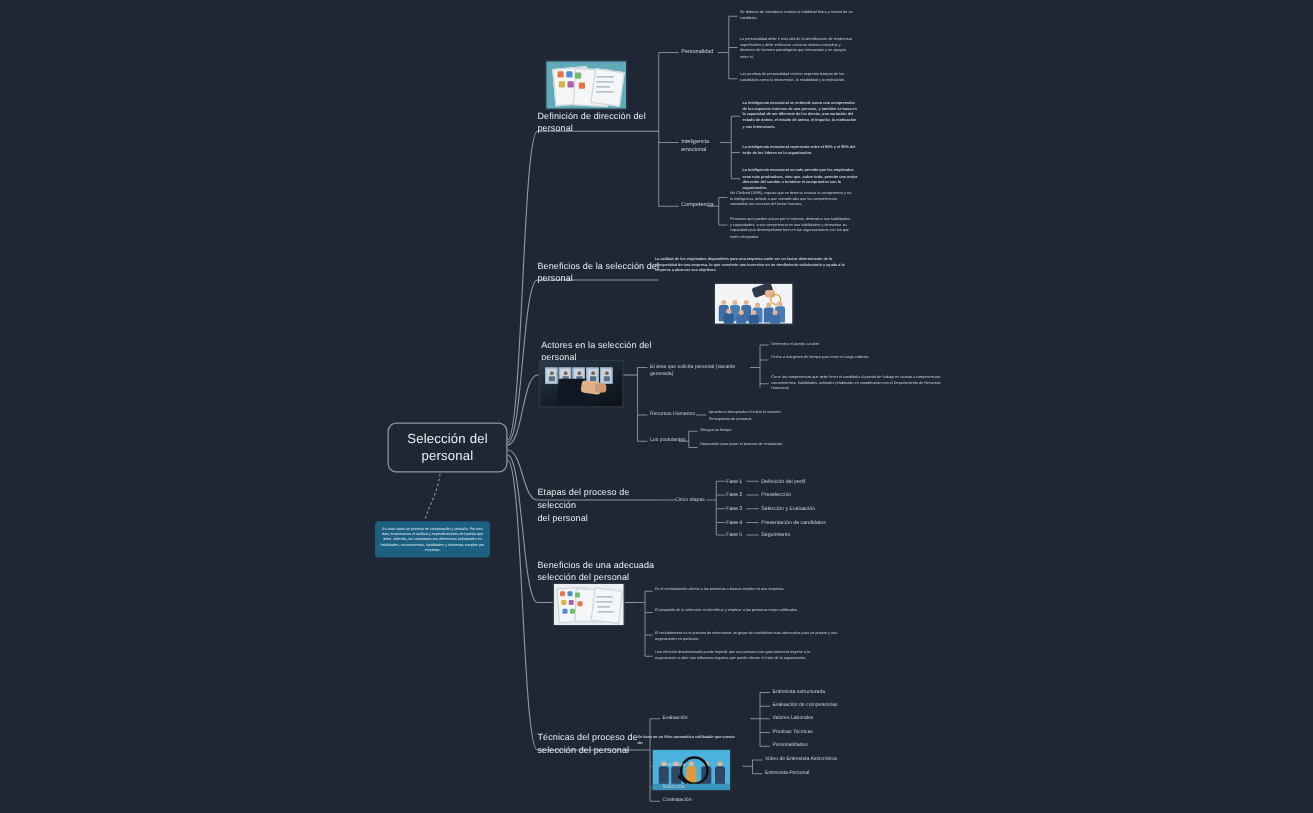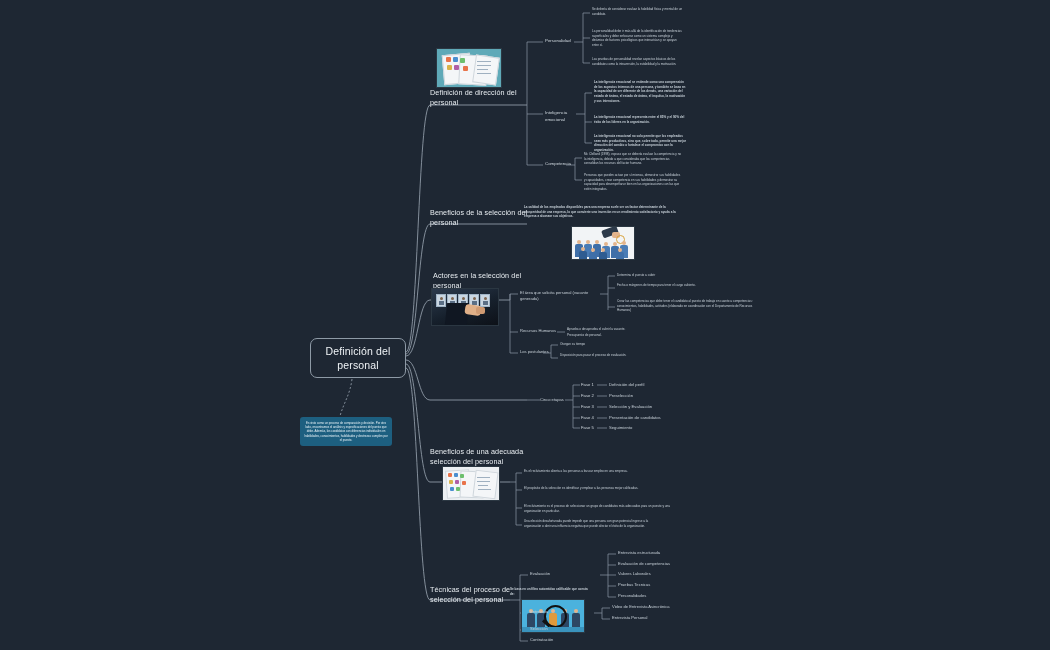--- a/index.html
+++ b/index.html
@@ -184,21 +184,21 @@
       <line x1="608" y1="597" x2="616" y2="597"></line>
 
       <path d="M594 613 L 602 613"></path>
       <path d="M602 608 L 602 619"></path>
       <line x1="602" y1="608" x2="610" y2="608"></line>
       <line x1="602" y1="619" x2="610" y2="619"></line>
     </g>
   </svg>
 
   <div class="node root">
-    <span style="white-space:pre-line">Definición del
+    <span style="white-space:pre-line">Selección del
 personal</span>
   </div>
 
   <div class="node callout">
     <span>Es visto como un proceso de comparación y decisión. Por otro lado, encontramos el análisis y especificaciones del puesto que debe. Además, los candidatos con diferencias individuales en habilidades, conocimientos, habilidades y destrezas cumplen por el puesto.</span>
   </div>
 
   <div class="node l1" style="left:430px;top:88px;width:100px;white-space:pre-line">Definición de dirección del
 personal</div>
 
@@ -323,20 +323,22 @@
   <div class="node para" style="left:617px;top:273px;width:140px;">Determina el puesto a cubrir</div>
   <div class="node para" style="left:617px;top:283px;width:90px;">Fecha o márgenes de tiempo para tener el cargo cubierto.</div>
   <div class="node para" style="left:617px;top:299px;width:140px;">Crear las competencias que debe tener el candidato al puesto de trabajo en cuanto a competencias: conocimientos, habilidades, actitudes (elaborado en coordinación con el Departamento de Recursos Humanos)</div>
 
   <div class="node para" style="left:567px;top:327px;width:90px;">Aprueba o desaprueba el cubrir la vacante.</div>
   <div class="node para" style="left:567px;top:333px;width:90px;">Presupuesto de personal.</div>
 
   <div class="node para" style="left:560px;top:342px;width:90px;">Otorgan su tiempo</div>
   <div class="node para" style="left:560px;top:353px;width:90px;">Disposición para pasar el proceso de evaluación.</div>
 
+  <div class="node l1" style="left:430px;top:389px;width:102px;white-space:pre-line">Etapas del proceso de selección
+del personal</div>
 
   <div class="node l3" style="left:540px;top:397px;width:26px;">Cinco etapas</div>
 
   <div class="node phase-label" style="left:581px;top:382px;">Fase 1</div>
   <div class="node phase-text" style="left:609px;top:382px;">Definición del perfil</div>
   <div class="node phase-label" style="left:581px;top:393px;">Fase 2</div>
   <div class="node phase-text" style="left:609px;top:393px;">Preselección</div>
   <div class="node phase-label" style="left:581px;top:404px;">Fase 3</div>
   <div class="node phase-text" style="left:609px;top:404px;">Selección y Evaluación</div>
   <div class="node phase-label" style="left:581px;top:415px;">Fase 4</div>

